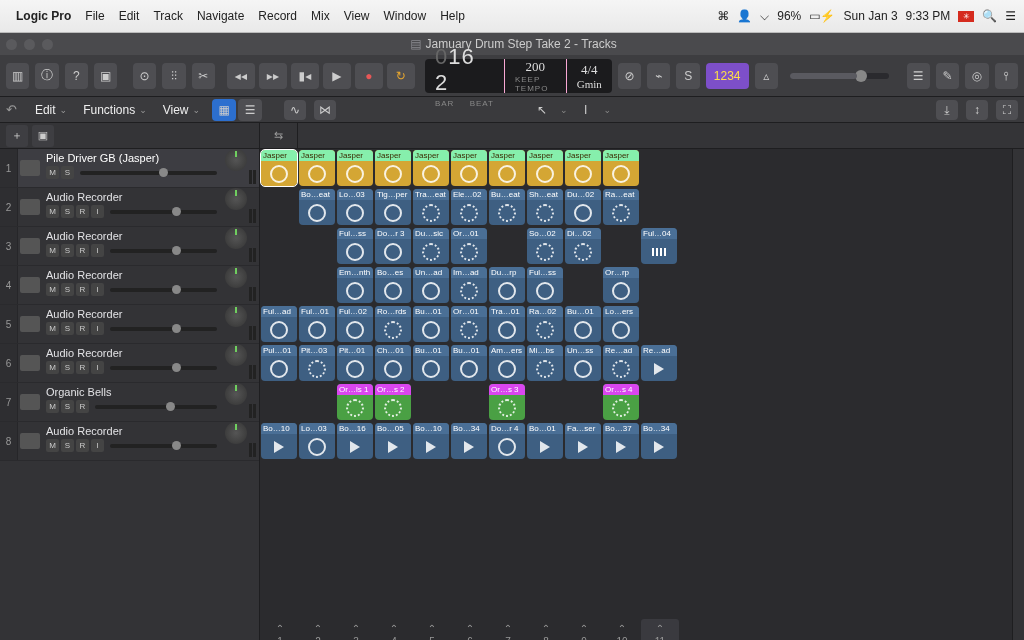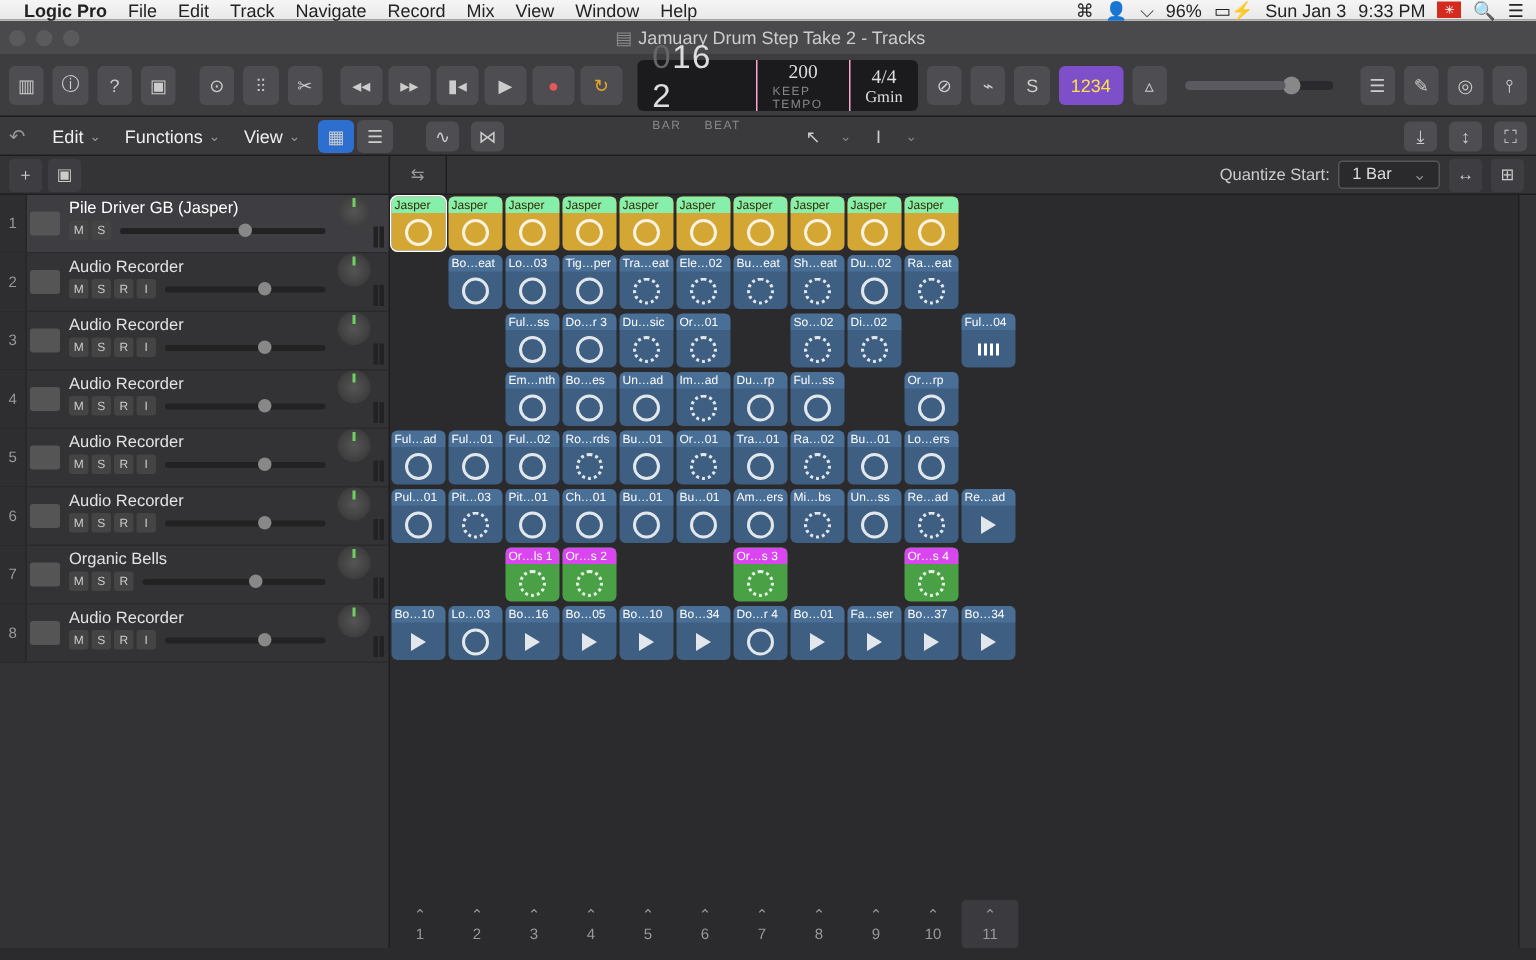--- a/index.html
+++ b/index.html
@@ -1,19 +1,19 @@
 <!DOCTYPE html>
 <html><head>
 <meta charset="utf-8">
 <style>
   * { box-sizing: border-box; margin: 0; padding: 0; font-family: -apple-system, "Helvetica Neue", Arial, sans-serif; }
   body { width: 1024px; height: 640px; background: #2b2b2e; overflow: hidden; color: #ccc; font-size: 11px; }
 
   
-  .menubar { height: 14px; background: linear-gradient(#f5f5f5,#e9e9e9); display: flex; align-items: center; padding: 0 8px; color: #222; border-bottom: 1px solid #bbb; }
+  .menubar { height: 33px; background: linear-gradient(#f5f5f5,#e9e9e9); display: flex; align-items: center; padding: 0 8px; color: #222; border-bottom: 1px solid #bbb; }
   .menubar .apple { font-size: 13px; margin-right: 8px; }
   .menubar .item { font-size: 12px; margin-right: 14px; }
   .menubar .item.bold { font-weight: 600; }
   .menubar .spacer { flex: 1; }
   .menubar .right { display: flex; align-items: center; gap: 8px; font-size: 12px; }
   .menubar .right span { white-space: nowrap; }
   .flag { width: 16px; height: 11px; background: #d52b1e; display: inline-flex; align-items:center; justify-content:center; color:#fff; font-size:8px; }
 
   
   .titlebar { height: 22px; background: #4a4a4d; display: flex; align-items: center; padding: 0 6px; }
@@ -221,28 +221,20 @@
 </div>
 
 <div class="thirdbar">
   <div class="left">
     <span class="sqbtn">＋</span>
     <span class="sqbtn">▣</span>
   </div>
   <div class="mid">
       <span style="color:#999">⇆</span>
     </div>
-  <div class="right">
-    <span>Quantize Start:</span>
-    <span class="qselect">
-        <span>1 Bar</span>
-      </span>
-    <span class="sqbtn">↔</span>
-    <span class="sqbtn">⊞</span>
-  </div>
 </div>
 
 <div class="main">
   <div class="tracks" id="tracklist">
       <div class="track selected">
     <div class="tnum">1</div>
     <div class="ticon">
           <div class="iconbox"></div>
         </div>
     <div class="tbody">

